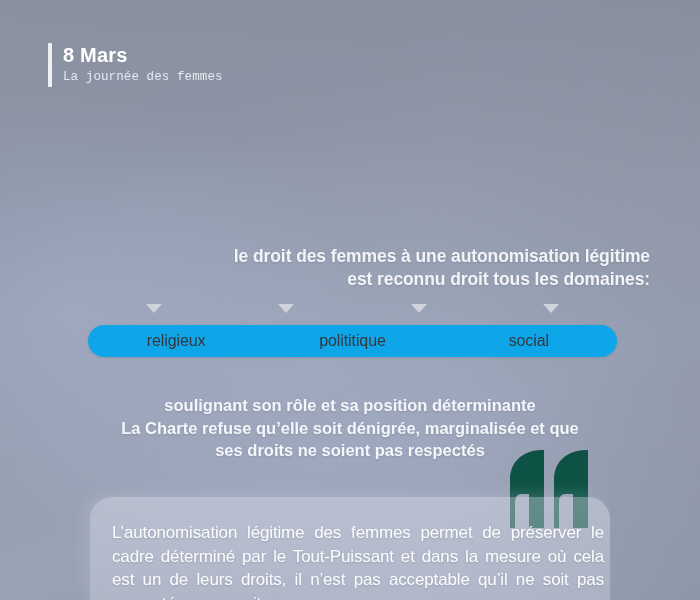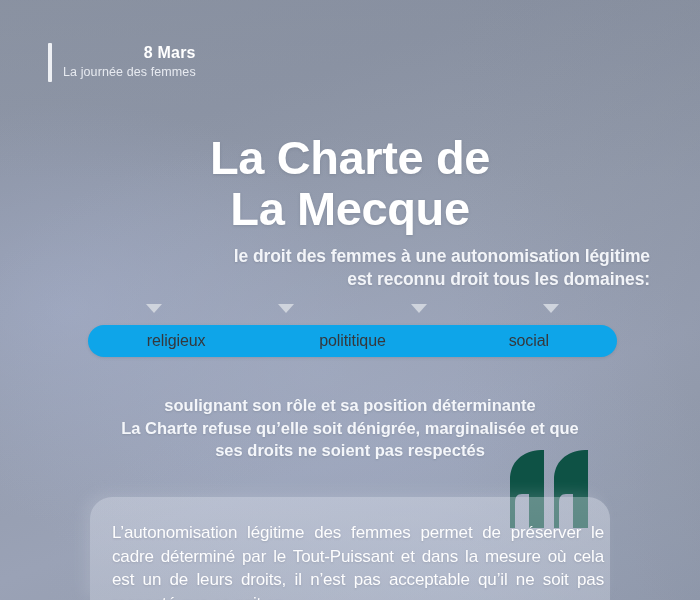--- a/index.html
+++ b/index.html
@@ -43,26 +43,27 @@
   .header {
     position:absolute; left:48px; top:43px;
     display:flex; align-items:stretch; gap:11px;
   }
   .header-rule {
     width:4px; background:#eef0f4; border-radius:1px;
     align-self:stretch;
   }
   .header-text { display:flex; flex-direction:column; justify-content:center; }
   .header-title {
-    font-size:16px; font-weight:bold; color:#ffffff;
-    letter-spacing:.2px; line-height:1.25;text-align:right;
+    font-size:20px; font-weight:bold; color:#ffffff;
+    letter-spacing:.2px; line-height:1.25;
   }
   .header-sub {
     font-size:12.5px; color:#e7eaf0; line-height:1.5;
     letter-spacing:.1px;
+    font-family:Liberation Mono, monospace;
   }
 
   
   .title-block {
     position:absolute; left:0; right:0; top:133px;
     text-align:center;
   }
   .title-line {
     font-size:47px; font-weight:bold; color:#ffffff;
     line-height:1.08; letter-spacing:-0.4px;
@@ -152,24 +153,20 @@
   <div class="bg-layer bg-dark-right"></div>
 
   <div class="header">
     <div class="header-rule"></div>
     <div class="header-text">
       <div class="header-title">8 Mars</div>
       <div class="header-sub">La journée des femmes</div>
     </div>
   </div>
 
-  <div class="title-block">
-    <div class="title-line">La Charte de</div>
-    <div class="title-line">La Mecque</div>
-  </div>
 
   <div class="lead">
     <div>le droit des femmes à une autonomisation légitime</div>
     <div>est reconnu droit tous les domaines:</div>
   </div>
 
   <div class="markers">
     <div class="marker-cell">
       <div class="tri"></div>
     </div>

